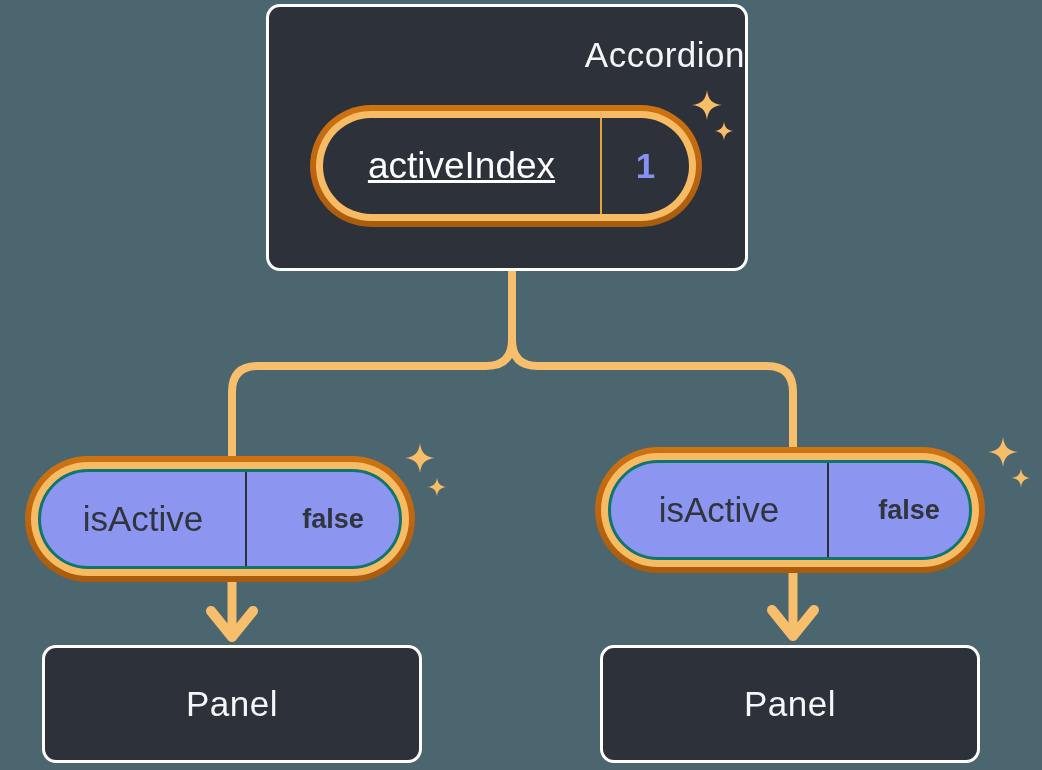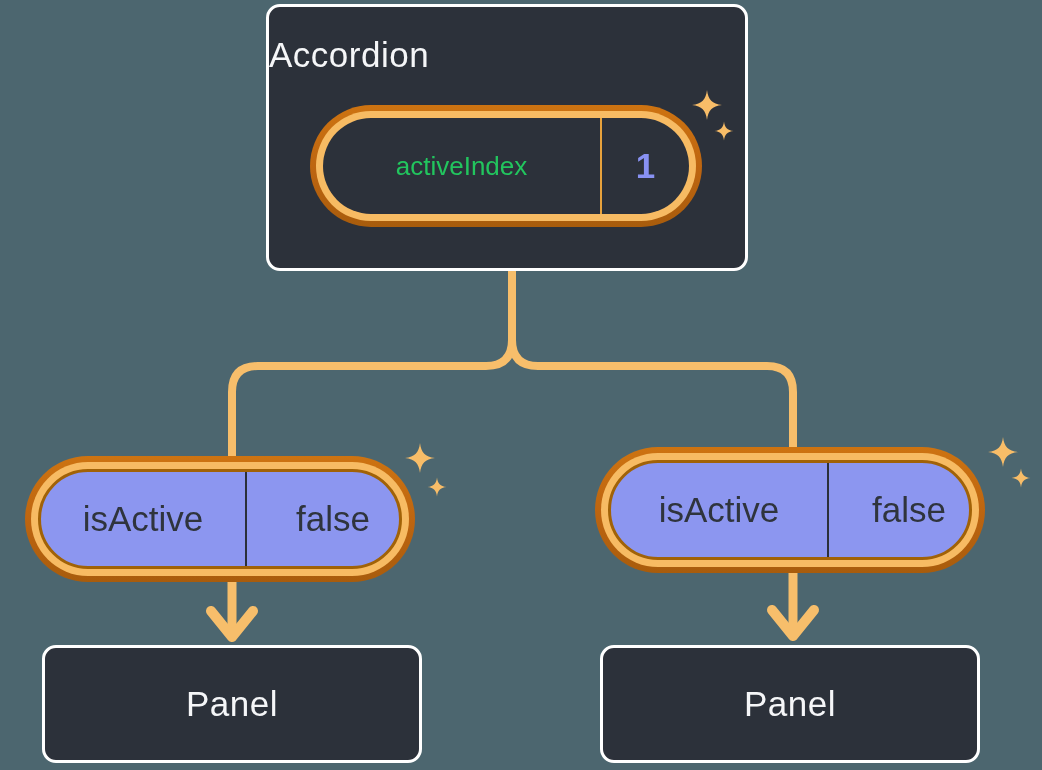--- a/index.html
+++ b/index.html
@@ -14,47 +14,47 @@
 
   
   .node {
     position:absolute; box-sizing:border-box; z-index:2;
     background:#2C313A; border:3px solid #FFFFFF; border-radius:14px;
   }
   #accordion-box { left:266px; top:4px;  width:482px; height:267px; }
   #left-panel    { left:42px;  top:645px; width:380px; height:118px; display:flex; align-items:center; justify-content:center; }
   #right-panel   { left:600px; top:645px; width:380px; height:118px; display:flex; align-items:center; justify-content:center; }
   .node-title { color:#F5F6F8; font-size:35px; font-weight:500; letter-spacing:0.5px; }
-  #accordion-title { position:absolute; left:0; right:0; top:28px; text-align:left; }
+  #accordion-title { position:absolute; left:0; right:0; top:28px; text-align:right; }
 
   
   .pill {
     position:absolute; box-sizing:border-box; z-index:2;
     border-radius:999px; padding:6px;
     background:linear-gradient(180deg,#CD7311 0%,#BC6410 55%,#A85C0C 100%);
   }
   .pill-gold { width:100%; height:100%; box-sizing:border-box; border-radius:999px; background:#F7BB63; padding:7px; }
   .pill-core { width:100%; height:100%; box-sizing:border-box; border-radius:999px; display:flex; overflow:hidden; }
   .core-dark   { background:#2C313A; }
-  .core-purple { background:#8C96F0; border:3px solid #a16207; }
+  .core-purple { background:#8C96F0; border:3px solid #0f766e; }
 
   #state-pill { left:310px; top:105px; width:392px; height:122px; }
   #left-pill  { left:25px;  top:456px; width:390px; height:126px; }
   #right-pill { left:595px; top:447px; width:390px; height:126px; }
 
   .cell { display:flex; align-items:center; justify-content:center; }
   .cell-value { flex:1; }
   .vdivider { width:2px; align-self:stretch; }
   .vdivider-orange { background:#E8A23C; }
   .vdivider-dark   { background:#2B303A; }
 
-  .t-purple      { color:#22c55e; font-size:26px; font-weight:400; }
+  .t-purple      { color:#ffffff; font-size:37px; font-weight:400;text-decoration:underline; }
   .t-purple-bold { color:#8891F2; font-size:35px; font-weight:700; }
   .t-dark        { color:#2F343D; font-size:35px; font-weight:400; }
-  .t-dark-bold   { color:#2F343D; font-size:35px; font-weight:400;margin-left:20px; }
+  .t-dark-bold   { color:#2F343D; font-size:27px; font-weight:700;margin-left:20px; }
 </style>
 </head>
 <body>
 
 <div class="stage">
 
   <svg id="connector-layer" class="layer" viewBox="0 0 1042 770">
     <path d="M 512 270 L 512 340 Q 512 366 486 366 L 258 366 Q 232 366 232 392 L 232 460" fill="none" stroke-width="8" stroke="#F7BE6B"></path>
     <path d="M 512 270 L 512 340 Q 512 366 538 366 L 767 366 Q 793 366 793 392 L 793 452" fill="none" stroke-width="8" stroke="#F7BE6B"></path>
     <path d="M 232 576 L 232 629" fill="none" stroke-width="9" stroke="#F7BE6B"></path>

